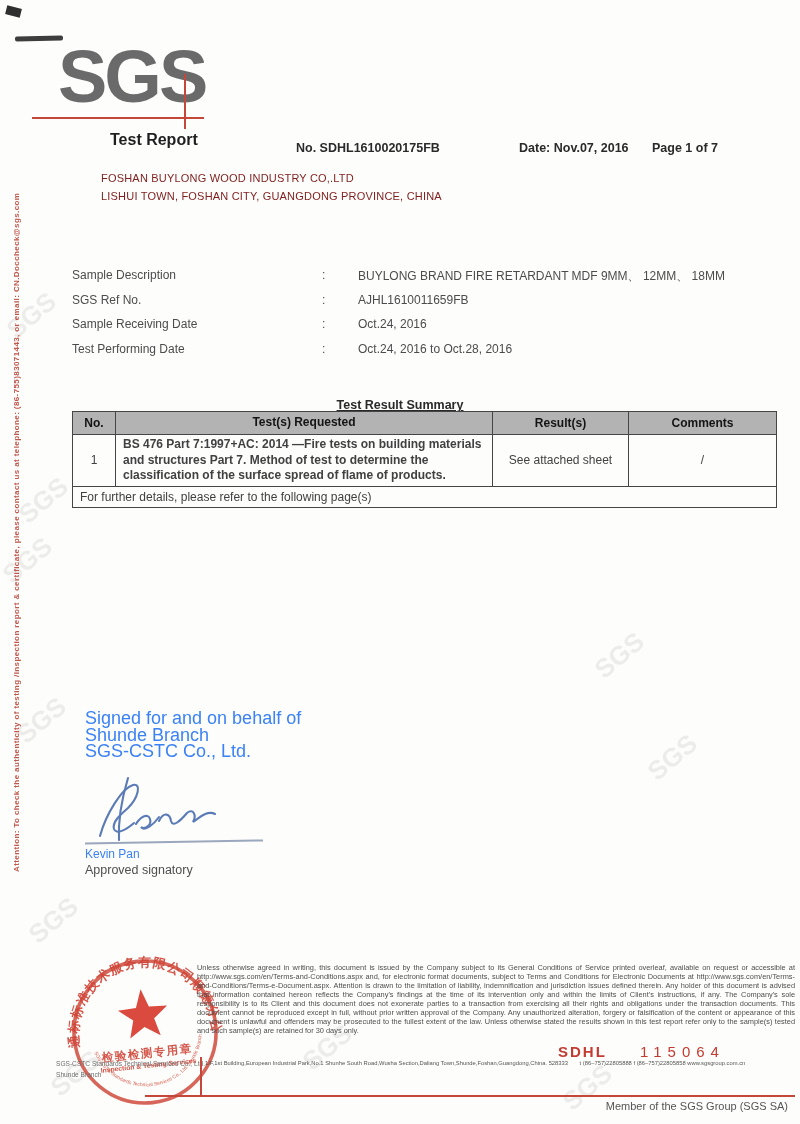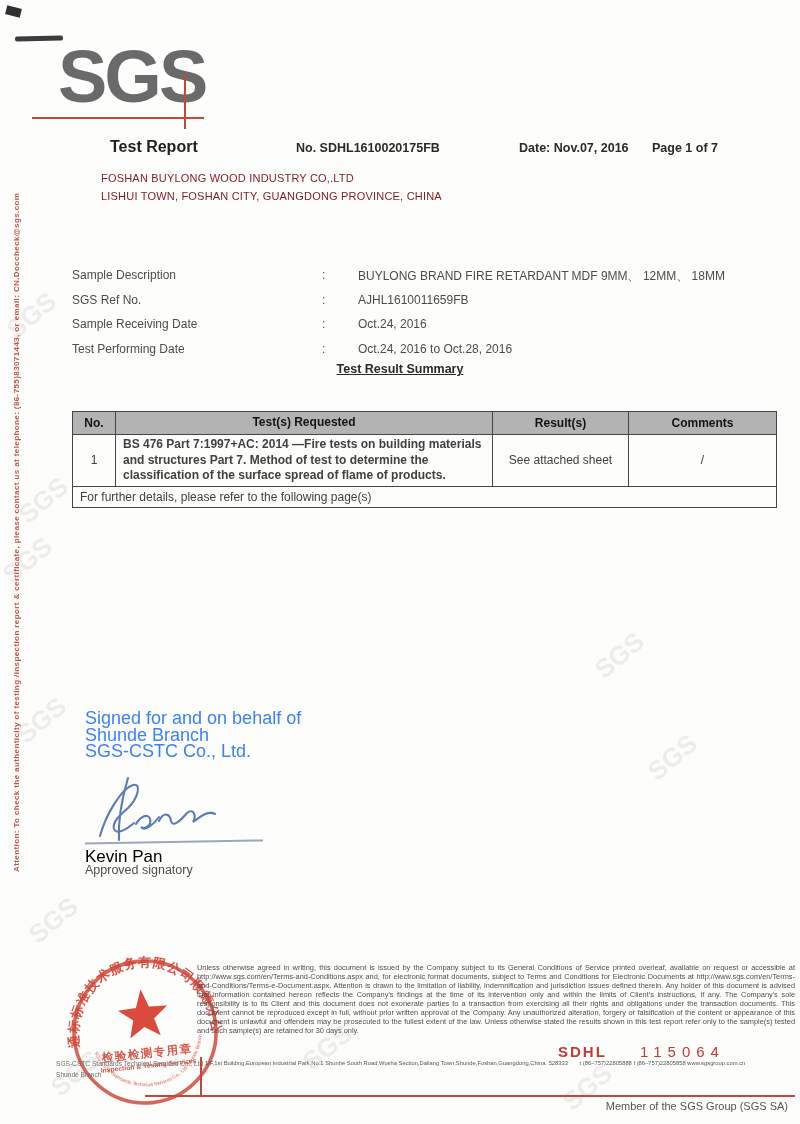--- a/index.html
+++ b/index.html
@@ -8,47 +8,47 @@
     background:#fdfdfb;overflow:hidden;
     font-family:"Liberation Sans",sans-serif;color:#4a4a4a;
   }
   .abs{position:absolute;}
   
   .corner-mark{left:6px;top:7px;width:15px;height:9px;background:#2f2f2f;transform:rotate(14deg);}
   .top-dash{left:15px;top:36px;width:48px;height:5px;background:#3d3d3d;border-radius:2px;transform:rotate(-1deg);}
   .logo{left:58px;top:40px;font-size:74px;font-weight:bold;letter-spacing:-3px;color:#6a6a6a;line-height:1;}
   .cross-h{left:32px;top:117px;width:172px;height:2px;background:#c4473a;}
   .cross-v{left:184px;top:74px;width:2px;height:55px;background:#c4473a;}
-  .report-title{left:110px;top:138px;font-size:16px;font-weight:bold;color:#1f1f1f;}
+  .report-title{left:110px;top:131px;font-size:16px;font-weight:bold;color:#1f1f1f;}
   .report-no{left:296px;top:141px;font-size:12.5px;font-weight:bold;color:#2a2a2a;}
   .report-date{left:499px;top:141px;font-size:12.5px;font-weight:bold;color:#2a2a2a;padding-left:20px;}
   .report-page{left:652px;top:141px;font-size:12.5px;font-weight:bold;color:#2a2a2a;}
   .client{left:85px;top:169px;font-size:11px;line-height:18px;color:#7f1d1d;letter-spacing:.2px;margin-left:16px;}
   .intro{left:62px;top:246px;font-size:12px;color:#4c4c4c;}
   
   .fields{left:72px;top:268px;width:660px;}
   .field-row{display:flex;height:24.5px;align-items:flex-start;font-size:12px;color:#4c4c4c;gap:24px;}
   .field-label{width:226px;flex:none;}
   .field-colon{width:12px;flex:none;}
   
-  .summary-title{left:0;top:362px;width:800px;text-align:center;font-size:12.5px;font-weight:bold;color:#2a2a2a;text-decoration:underline;}
+  .summary-title{left:0;top:398px;width:800px;text-align:center;font-size:12.5px;font-weight:bold;color:#2a2a2a;text-decoration:underline;}
   .tbl{left:72px;top:411px;border-collapse:collapse;width:684px;table-layout:fixed;}
   .tbl th,.tbl td{border:1.6px solid #454545;font-size:12px;}
   .tbl th{background:#b3b3b3;color:#141414;height:20px;font-weight:bold;padding:1px 2px;}
   .tbl td{color:#414141;vertical-align:middle;}
   .cell-no{width:38px;text-align:center;margin-top:40px;}
   .cell-test{width:372px;padding:2px 7px;font-size:11.8px;line-height:15.6px;font-weight:bold;}
   .cell-result{width:131px;text-align:center;line-height:19px;}
   .cell-comments{width:143px;text-align:center;color:#858585;margin-left:43px;}
   .tbl .foot td{padding:3px 7px;font-size:12px;color:#3f3f3f;}
   
   .sig-block{left:85px;top:710px;font-size:18px;line-height:16.5px;color:#3b82f6;}
   .sig-svg{left:88px;top:772px;}
   .sig-line{left:85px;top:841px;width:178px;height:2px;background:#9aa7bd;transform:rotate(-1deg);}
-  .sig-name{left:85px;top:847px;font-size:17px;color:#000000;}
+  .sig-name{left:85px;top:847px;font-size:12px;color:#3b82f6;}
   .sig-role{left:85px;top:863px;font-size:12.5px;color:#4f4f4f;}
   
   .attention{
     left:12px;top:872px;transform:rotate(-90deg);transform-origin:left top;
     white-space:nowrap;font-size:8px;font-weight:bold;color:#c0574d;letter-spacing:.4px;
   }
   .wm{font-size:26px;font-weight:bold;color:#606060;opacity:.10;transform:rotate(-40deg);}
   
   .disclaimer{left:197px;top:963px;width:598px;font-size:7.4px;line-height:9px;text-align:justify;color:#4e4e4e;}
   .code-prefix{left:558px;top:1043px;font-size:15px;font-weight:bold;color:#c43b32;letter-spacing:2px;}

